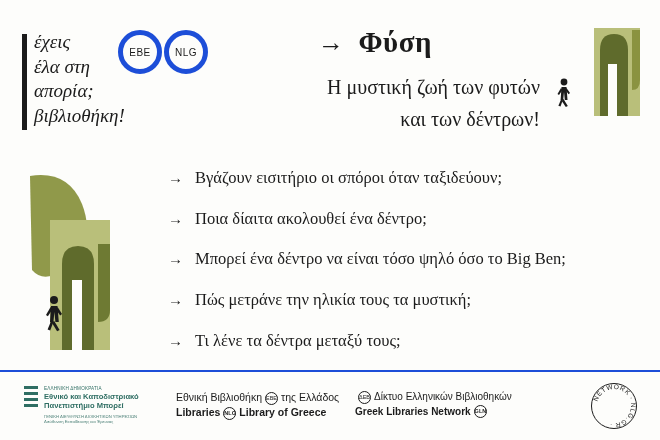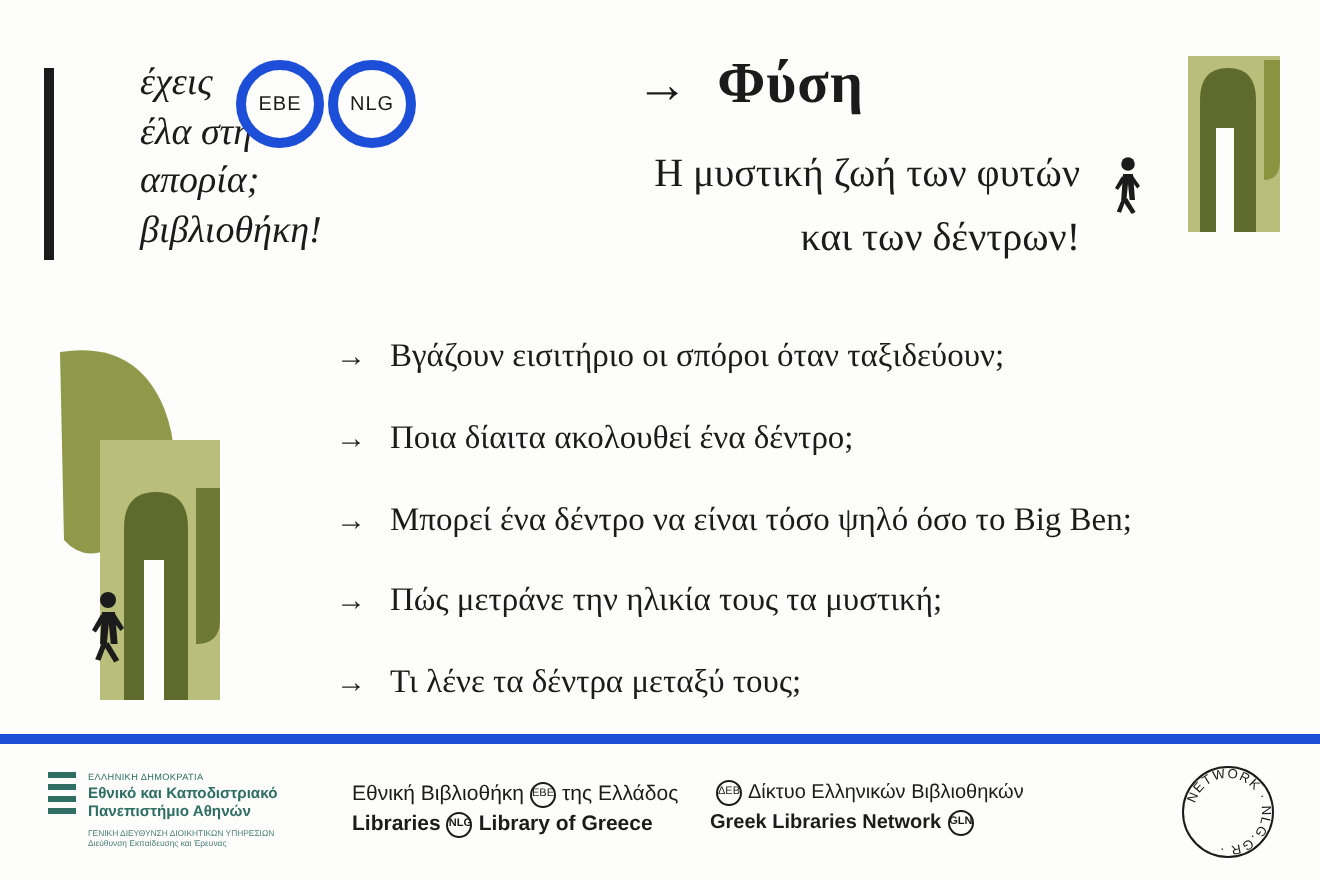--- a/index.html
+++ b/index.html
@@ -38,21 +38,21 @@
     background: #1b1b1b;
   }
   .headline .lines {
     margin-left: 12px;
     font-family: "Liberation Serif", serif;
     font-style: italic;
     font-size: 19px;
     line-height: 1.3;
     color: #1b1b1b;
   }
-  .headline .lines div { white-space: nowrap; margin-left: 36px; }
+  .headline .lines div { white-space: nowrap; }
 
   
   .circle-logos {
     position: absolute;
     left: 118px;
     top: 30px;
     display: flex;
     gap: 2px;
   }
   .circle-logo {
@@ -144,21 +144,21 @@
     margin-bottom: 0;
   }
 
   
   .footer {
     position: absolute;
     left: 0;
     bottom: 0;
     width: 660px;
     height: 68px;
-    border-top: 5px solid #1d4ed8;
+    border-top: 2px solid #1d4ed8;
     background: #fdfdfb;
   }
   .footer-inner {
     position: relative;
     height: 100%;
   }
   .foot-gov {
     position: absolute;
     left: 24px;
     top: 14px;
@@ -330,21 +330,21 @@
       <div class="foot-gov">
         <span class="gov-mark">
           <i style="top:0"></i>
             <i style="top:6px"></i>
             <i style="top:12px"></i>
             <i style="top:18px"></i>
         </span>
         <span class="gov-text">
           <div class="gov-l1">ΕΛΛΗΝΙΚΗ ΔΗΜΟΚΡΑΤΙΑ</div>
           <div class="gov-l2">Εθνικό και Καποδιστριακό</div>
-          <div class="gov-l2">Πανεπιστήμιο Αθηνών</div>
+          <div class="gov-l2">Πανεπιστήμιο Μπορεί</div>
           <div class="gov-l3">ΓΕΝΙΚΗ ΔΙΕΥΘΥΝΣΗ ΔΙΟΙΚΗΤΙΚΩΝ ΥΠΗΡΕΣΙΩΝ</div>
           <div class="gov-l4">Διεύθυνση Εκπαίδευσης και Έρευνας</div>
         </span>
       </div>
 
       <div class="foot-nlg">
         <div class="r1">
           <span>Εθνική Βιβλιοθήκη</span><span class="dot">ΕΒΕ</span><span>της Ελλάδος</span>
         </div>
         <div class="r2">

